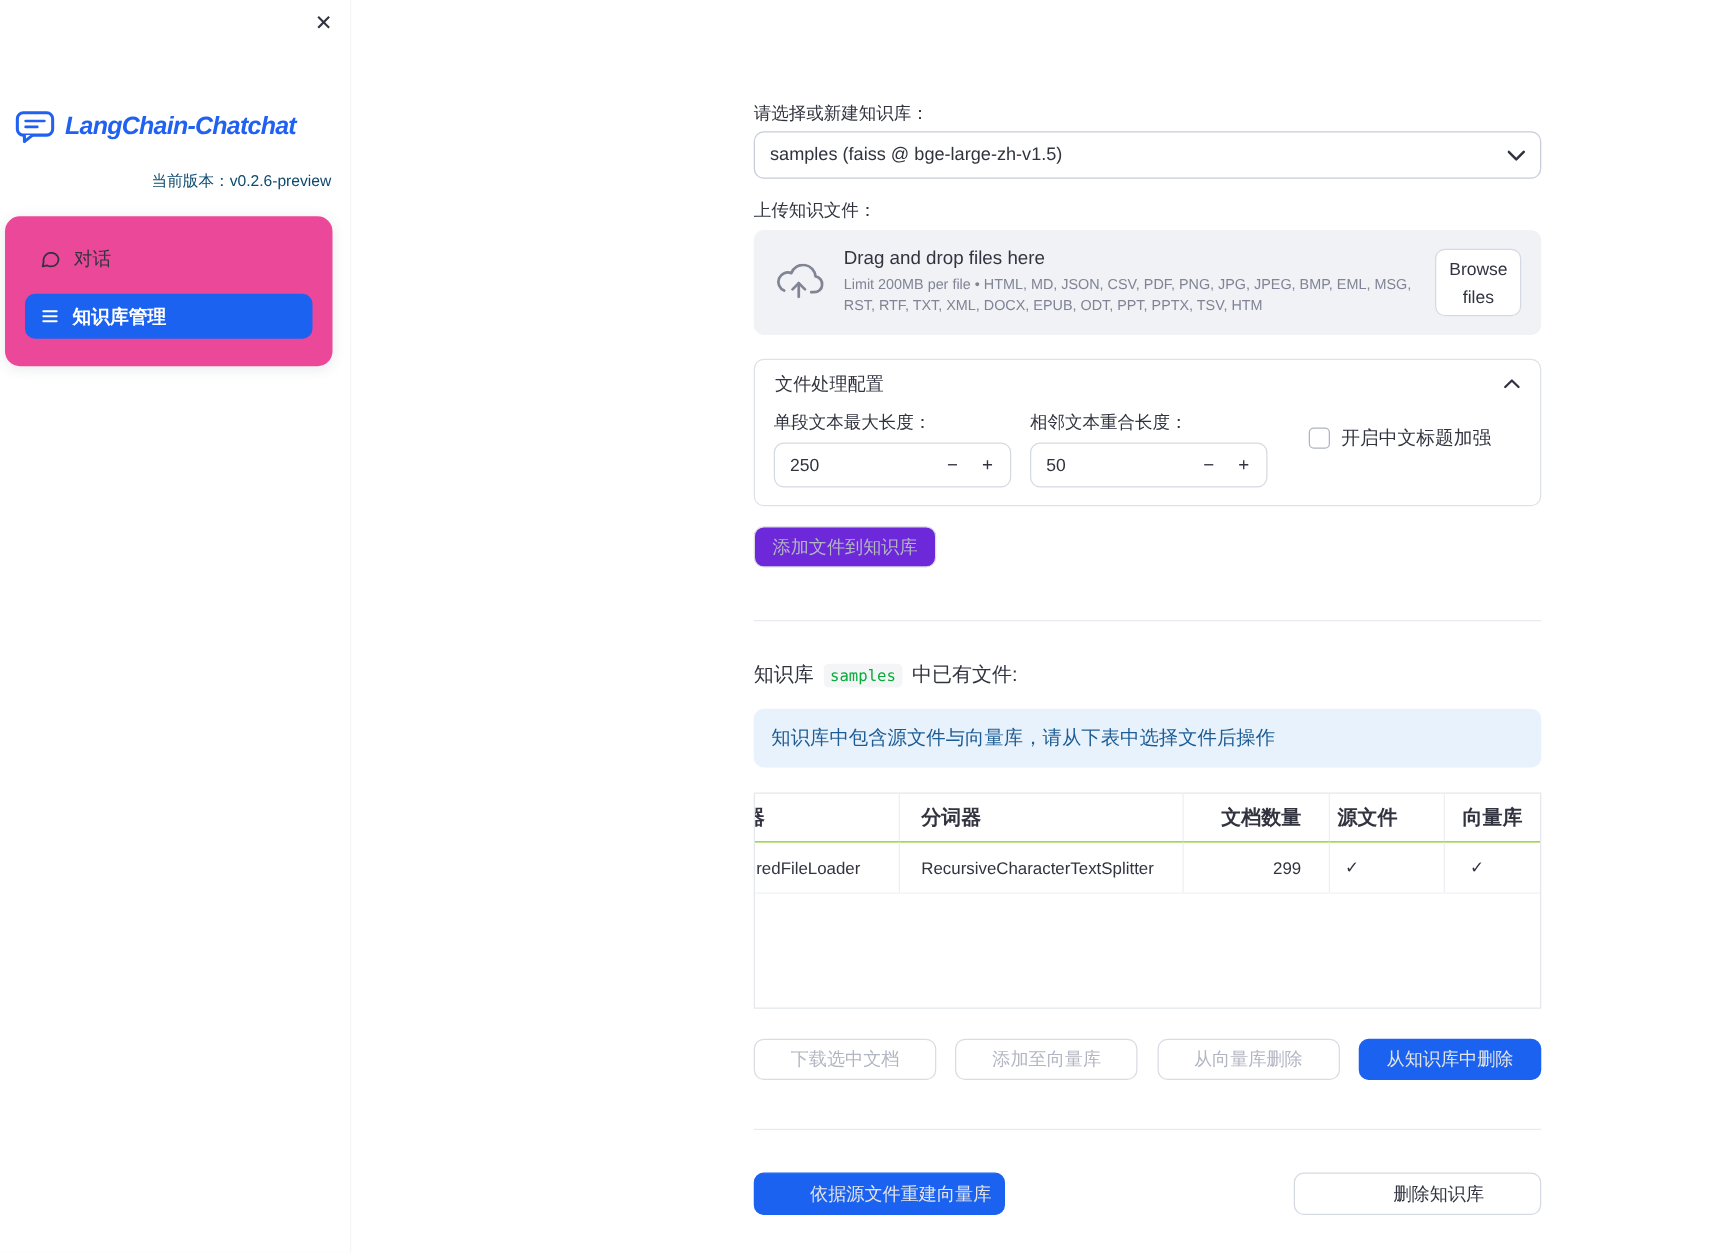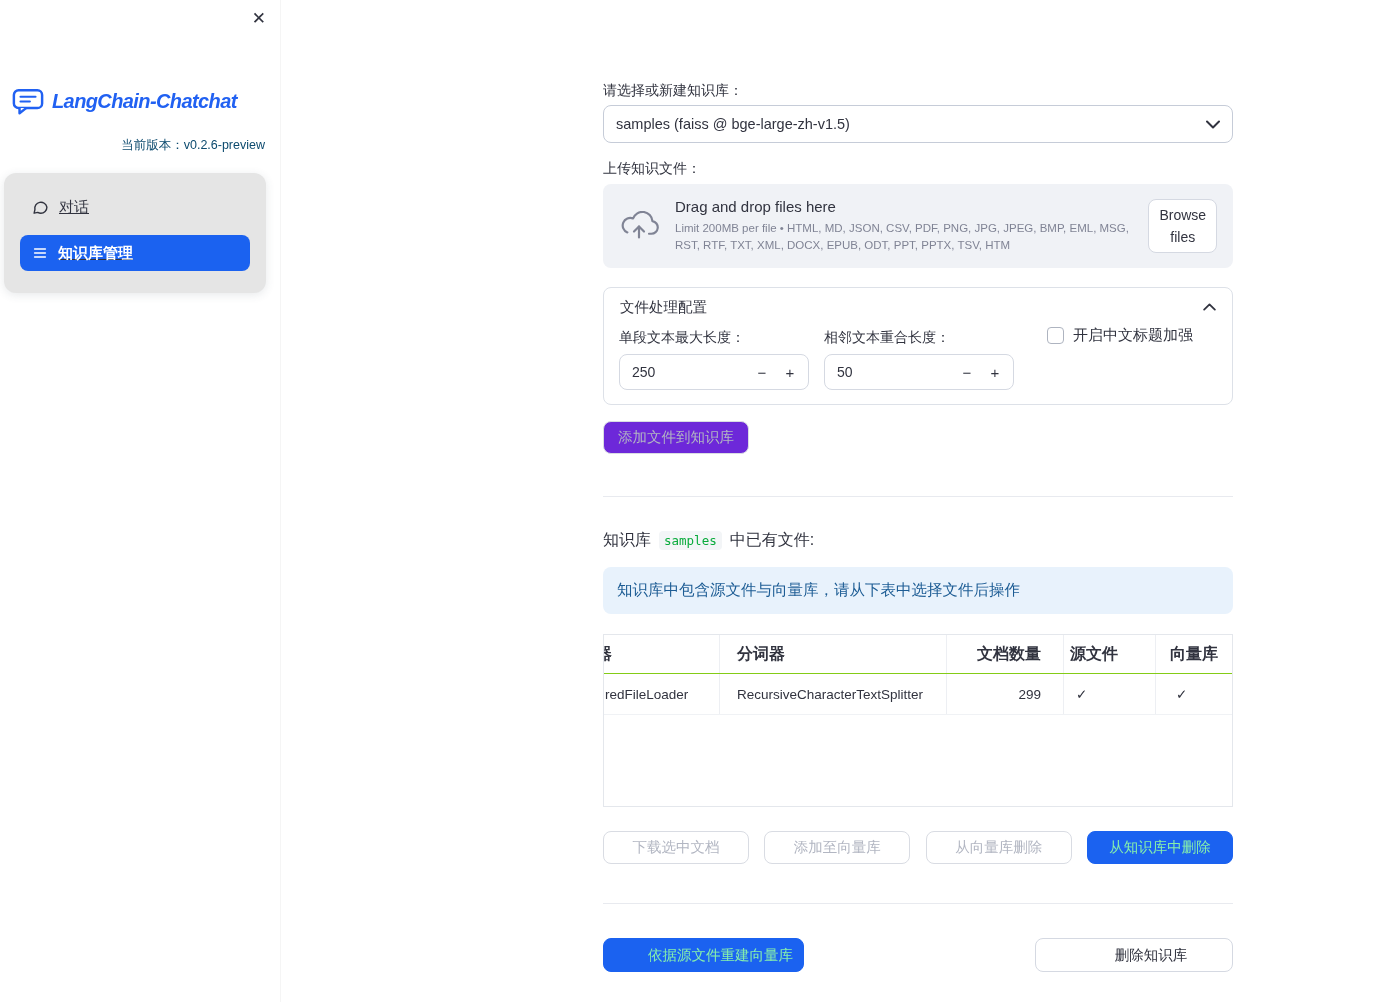--- a/index.html
+++ b/index.html
@@ -7,39 +7,39 @@
     width:1380px;height:1002px;position:relative;overflow:hidden;
     background:#ffffff;color:#31333f;
     font-family:"Liberation Sans","DejaVu Sans",sans-serif;
   }
   
   .sidebar{position:absolute;left:0;top:0;bottom:0;width:280px;background:#fff;box-shadow:1px 0 0 rgba(0,0,0,0.04);z-index:2;}
   .sidebar-close{position:absolute;top:6px;right:12px;border:none;background:none;font-size:17px;color:#31333f;cursor:pointer;padding:2px;}
   .logo{display:flex;align-items:center;gap:8px;margin:88px 0 0 12px;}
   .logo-text{font-size:20px;font-weight:bold;font-style:italic;color:#2161f2;letter-spacing:-0.6px;white-space:nowrap;}
   .version{margin:22px 15px 0 0;text-align:right;font-size:12.5px;color:#0c4a6e;}
-  .menu-card{margin:19px 14px 0 4px;background:#e5e5e5;border-radius:12px;box-shadow:0 2px 10px rgba(60,70,90,0.12);padding:16px 16px 22px;text-decoration:underline;}
+  .menu-card{margin:19px 14px 0 4px;background:#ec4899;border-radius:12px;box-shadow:0 2px 10px rgba(60,70,90,0.12);padding:16px 16px 22px;}
   .menu-item{display:flex;align-items:center;gap:10px;height:36px;padding:0 12px;border-radius:8px;font-size:15px;cursor:pointer;color:#31333f;}
   .menu-item + .menu-item{margin-top:10px;}
   .menu-item.active{background:#1b62f0;color:#fff;font-weight:bold;}
   .mi-icon{display:flex;align-items:center;}
   
   .main{position:absolute;left:280px;top:0;right:0;bottom:0;background:#fff;}
   .content{margin-left:323px;width:630px;padding-top:82px;}
   .field-label{font-size:14px;margin-bottom:5px;color:#31333f;}
   .selectbox{height:38px;border:1px solid #c6ccd8;border-radius:8px;background:#fff;display:flex;align-items:center;justify-content:space-between;padding:0 12px;font-size:14.5px;cursor:pointer;box-sizing:border-box;}
   .upload-label{margin-top:17px;}
   .dropzone{margin-top:6px;background:#f0f2f6;border-radius:8px;height:84px;display:flex;align-items:center;padding:0 16px;gap:16px;box-sizing:border-box;}
   .dz-title{font-size:15px;margin-bottom:5px;}
   .dz-hint{font-size:11.5px;color:#808495;line-height:1.45;max-width:478px;}
   .browse-btn{margin-left:auto;width:71px;min-height:50px;background:#fff;border:1px solid #d5d9e2;border-radius:8px;font-size:14px;color:#31333f;cursor:pointer;font-family:inherit;padding:4px 6px;line-height:1.6;}
   
   .expander{margin-top:19px;border:1px solid #dde1e8;border-radius:8px;background:#fff;}
   .exp-header{display:flex;align-items:center;justify-content:space-between;height:38px;padding:0 16px;font-size:14.5px;cursor:pointer;}
-  .exp-body{display:flex;align-items:flex-start;padding:0 15px 14px;gap:15px;}
+  .exp-body{display:flex;align-items:center;padding:0 15px 14px;gap:15px;}
   .num-field{width:190px;}
   .num-label{font-size:14px;margin:3px 0 7px;}
   .num-input{height:36px;border:1px solid #d5d9e2;border-radius:8px;background:#fff;display:flex;align-items:center;padding:0 4px 0 12px;box-sizing:border-box;}
   .num-value{font-size:14px;flex:1;}
   .step{border:none;background:none;width:28px;font-size:15px;color:#31333f;cursor:pointer;padding:0;font-family:inherit;}
   .checkbox-row{display:flex;align-items:center;gap:9px;margin:0 0 16px 18px;font-size:15px;cursor:pointer;white-space:nowrap;}
   .cb{width:17px;height:17px;border:1px solid #aeb4c0;border-radius:4px;background:#fff;flex:0 0 auto;box-sizing:border-box;}
   
   .btn{font-family:inherit;font-size:14.5px;border-radius:8px;cursor:pointer;box-sizing:border-box;padding-left:40px;}
   .add-btn{margin-top:16px;height:33px;padding:0 14px;background:#6d28d9;border:1px solid #d9dce3;color:#b2b6c2;}
@@ -60,21 +60,21 @@
   .col-b{padding-left:17px;}
   .col-c{justify-content:flex-end;padding-right:22px;}
   .col-d-h{padding-left:6px;}
   .col-d-b{padding-left:12px;}
   .col-e-h{padding-left:14px;}
   .col-e-b{padding-left:20px;}
   .btn-row{margin-top:24px;display:flex;justify-content:space-between;}
   .btn-row .btn{width:146px;height:33px;padding:0;}
   .ghost-disabled{background:#fff;border:1px solid #d9dce3;color:#b2b6c2;}
   .ghost{background:#fff;border:1px solid #d5d9e2;color:#31333f;}
-  .primary{background:#1b62f0;border:1px solid #1b62f0;color:#86efac;}
+  .primary{background:#1b62f0;border:1px solid #1b62f0;color:#e5e5e5;}
   .bottom-row{margin-top:34px;display:flex;justify-content:space-between;}
   .rebuild-btn{width:201px;height:34px;}
   .delete-kb-btn{width:198px;height:34px;text-align:center;}
 </style>
 </head>
 <body>
 
 <aside class="sidebar">
   <button class="sidebar-close">✕</button>
 

